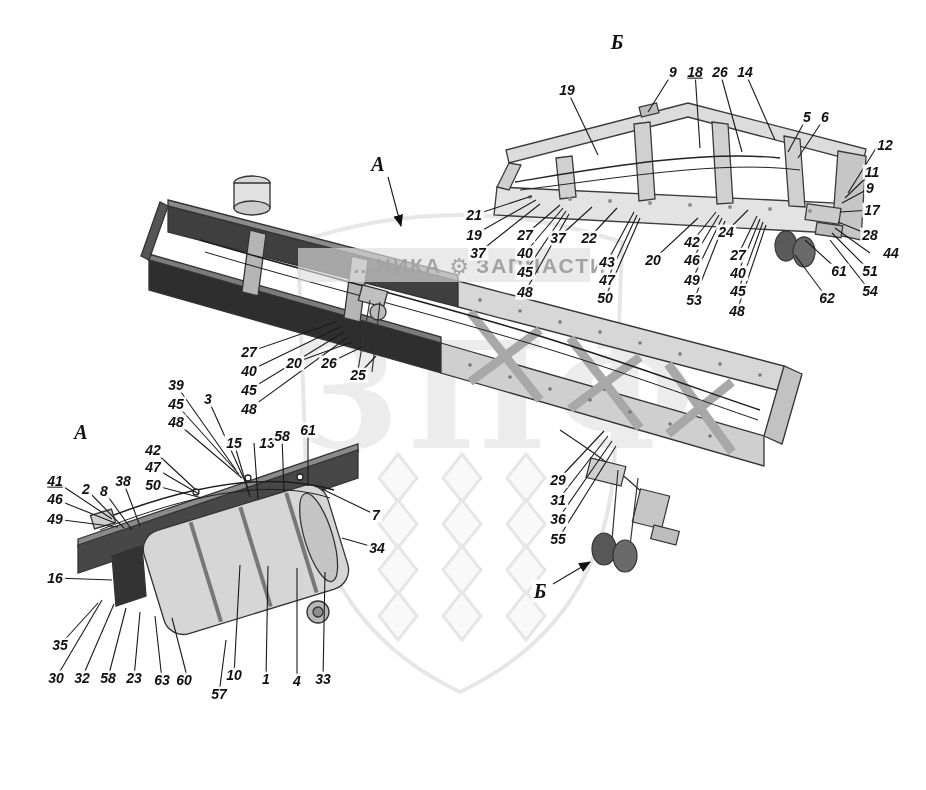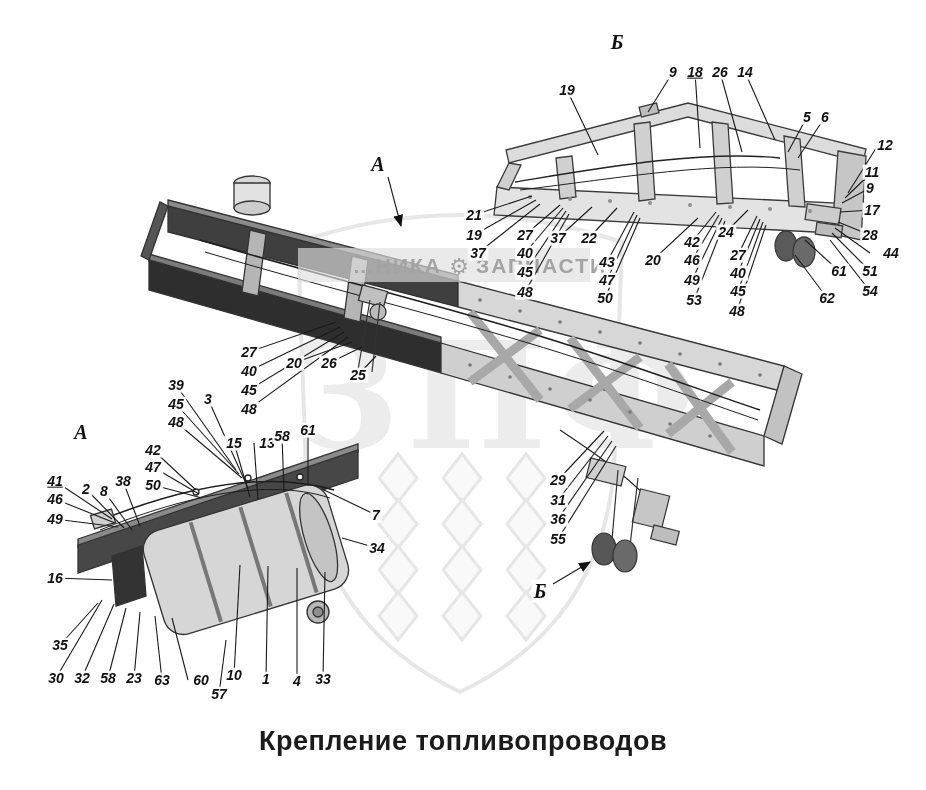--- a/index.html
+++ b/index.html
@@ -330,30 +330,29 @@
       <div class="callout" style="left: 123px; top: 481px;">38</div>
       <div class="callout" style="left: 376px; top: 515px;">7</div>
       <div class="callout" style="left: 377px; top: 548px;">34</div>
       <div class="callout" style="left: 55px; top: 578px;">16</div>
       <div class="callout" style="left: 60px; top: 645px;">35</div>
       <div class="callout" style="left: 56px; top: 678px; text-align: center;">30</div>
       <div class="callout" style="left: 82px; top: 678px;">32</div>
       <div class="callout" style="left: 108px; top: 678px;">58</div>
       <div class="callout" style="left: 134px; top: 678px;">23</div>
       <div class="callout" style="left: 162px; top: 680px;">63</div>
-      <div class="callout" style="left: 201px; top: 680px;">60</div>
+      <div class="callout" style="left: 184px; top: 680px;">60</div>
       <div class="callout" style="left: 234px; top: 675px;">10</div>
       <div class="callout" style="left: 266px; top: 679px;">1</div>
       <div class="callout" style="left: 297px; top: 681px;">4</div>
       <div class="callout" style="left: 323px; top: 679px;">33</div>
       <div class="callout" style="left: 219px; top: 694px;">57</div>
       <div class="callout" style="left: 558px; top: 480px;">29</div>
       <div class="callout" style="left: 558px; top: 500px;">31</div>
       <div class="callout" style="left: 558px; top: 519px;">36</div>
       <div class="callout" style="left: 558px; top: 539px;">55</div>
       <div class="section-label" style="left: 378px; top: 164px;">А</div>
       <div class="section-label" style="left: 617px; top: 42px;">Б</div>
       <div class="section-label" style="left: 81px; top: 432px;">А</div>
       <div class="section-label" style="left: 540px; top: 591px;">Б</div>
     </div>
 
-  <div id="title">Крепление топливопроводов</div>
 </div>
 
 </body></html>

